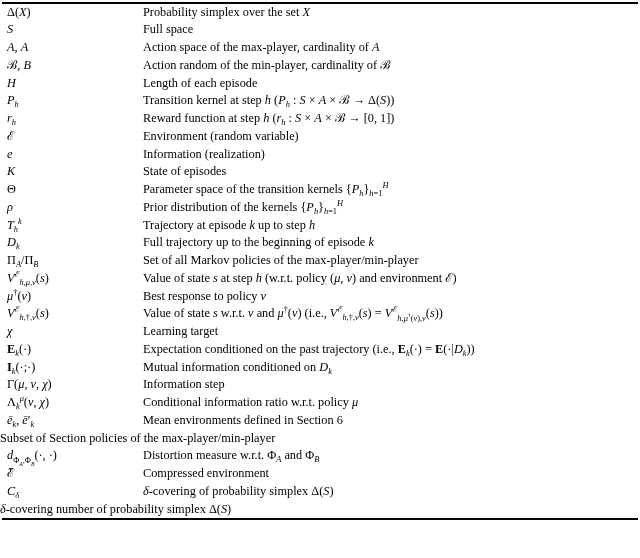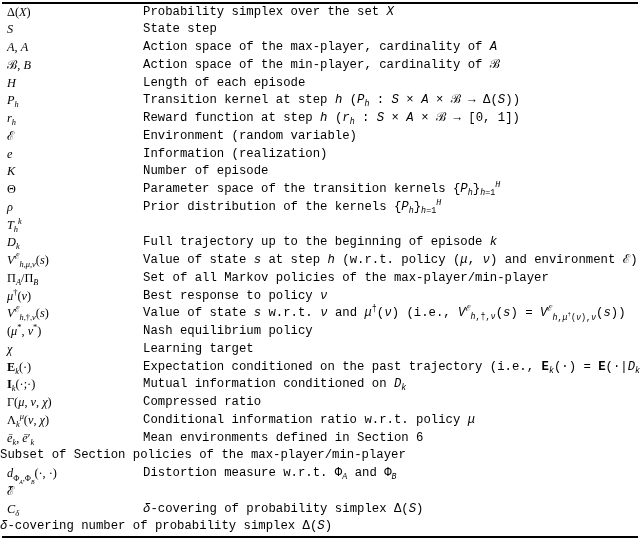--- a/index.html
+++ b/index.html
@@ -36,21 +36,20 @@
     overflow: visible;
   }
   .sym {
     width: 143px;
     padding-left: 7px;
     box-sizing: border-box;
     flex: 0 0 auto;
   }
   .desc {
     flex: 1 1 auto;
-    font-family: Liberation Mono, monospace;
   }
   sub, sup {
     font-size: 68%;
     line-height: 0;
   }
   i.cal {
     font-style: italic;
   }
   .bb {
     font-weight: bold;
@@ -61,29 +60,29 @@
 
 <div class="page">
   <div class="rule rule-top"></div>
   <div class="rows">
       <div class="row">
         <div class="sym">Δ(<i class="cal">X</i>)</div>
         <div class="desc">Probability simplex over the set <i class="cal">X</i></div>
       </div>
       <div class="row">
         <div class="sym"><i class="cal">S</i></div>
-        <div class="desc">State step</div>
+        <div class="desc">Full space</div>
       </div>
       <div class="row">
         <div class="sym"><i class="cal">A</i>, <i>A</i></div>
         <div class="desc">Action space of the max-player, cardinality of <i class="cal">A</i></div>
       </div>
       <div class="row">
         <div class="sym">ℬ, <i>B</i></div>
-        <div class="desc">Action space of the min-player, cardinality of ℬ</div>
+        <div class="desc">Action random of the min-player, cardinality of ℬ</div>
       </div>
       <div class="row">
         <div class="sym"><i>H</i></div>
         <div class="desc">Length of each episode</div>
       </div>
       <div class="row">
         <div class="sym"><i>P</i><sub><i>h</i></sub></div>
         <div class="desc">Transition kernel at step <i>h</i> (<i>P</i><sub><i>h</i></sub> : <i class="cal">S</i> × <i class="cal">A</i> × ℬ → Δ(<i class="cal">S</i>))</div>
       </div>
       <div class="row">
@@ -93,90 +92,88 @@
       <div class="row">
         <div class="sym">ℰ</div>
         <div class="desc">Environment (random variable)</div>
       </div>
       <div class="row">
         <div class="sym"><i>e</i></div>
         <div class="desc">Information (realization)</div>
       </div>
       <div class="row">
         <div class="sym"><i>K</i></div>
-        <div class="desc">Number of episode</div>
+        <div class="desc">State of episodes</div>
       </div>
       <div class="row">
         <div class="sym">Θ</div>
         <div class="desc">Parameter space of the transition kernels {<i>P</i><sub><i>h</i></sub>}<sub><i>h</i>=1</sub><sup><i>H</i></sup></div>
       </div>
       <div class="row">
         <div class="sym"><i>ρ</i></div>
         <div class="desc">Prior distribution of the kernels {<i>P</i><sub><i>h</i></sub>}<sub><i>h</i>=1</sub><sup><i>H</i></sup></div>
       </div>
       <div class="row">
         <div class="sym"><i class="cal">T</i><sub><i>h</i></sub><sup><i>k</i></sup></div>
+        <div class="desc">Trajectory at episode <i>k</i> up to step <i>h</i></div>
       </div>
       <div class="row">
         <div class="sym"><i class="cal">D</i><sub><i>k</i></sub></div>
         <div class="desc">Full trajectory up to the beginning of episode <i>k</i></div>
       </div>
       <div class="row">
+        <div class="sym">Π<sub><i>A</i></sub>/Π<sub><i>B</i></sub></div>
+        <div class="desc">Set of all Markov policies of the max-player/min-player</div>
+      </div>
+      <div class="row">
         <div class="sym"><i>V</i><sup>ℰ</sup><sub><i>h,μ,ν</i></sub>(<i>s</i>)</div>
         <div class="desc">Value of state <i>s</i> at step <i>h</i> (w.r.t. policy (<i>μ</i>, <i>ν</i>) and environment ℰ)</div>
-      </div>
-      <div class="row">
-        <div class="sym">Π<sub><i>A</i></sub>/Π<sub><i>B</i></sub></div>
-        <div class="desc">Set of all Markov policies of the max-player/min-player</div>
       </div>
       <div class="row">
         <div class="sym"><i>μ</i><sup>†</sup>(<i>ν</i>)</div>
         <div class="desc">Best response to policy <i>ν</i></div>
       </div>
       <div class="row">
         <div class="sym"><i>V</i><sup>ℰ</sup><sub><i>h</i>,†,<i>ν</i></sub>(<i>s</i>)</div>
         <div class="desc">Value of state <i>s</i> w.r.t. <i>ν</i> and <i>μ</i><sup>†</sup>(<i>ν</i>) (i.e., <i>V</i><sup>ℰ</sup><sub><i>h</i>,†,<i>ν</i></sub>(<i>s</i>) = <i>V</i><sup>ℰ</sup><sub><i>h</i>,<i>μ</i><sup>†</sup>(<i>ν</i>),<i>ν</i></sub>(<i>s</i>))</div>
-      </div>
-      <div class="row">
-        <div class="sym">(<i>μ</i><sup>*</sup>, <i>ν</i><sup>*</sup>)</div>
-        <div class="desc">Nash equilibrium policy</div>
       </div>
       <div class="row">
         <div class="sym"><i>χ</i></div>
         <div class="desc">Learning target</div>
       </div>
       <div class="row">
         <div class="sym"><span class="bb">E</span><sub><i>k</i></sub>(·)</div>
         <div class="desc">Expectation conditioned on the past trajectory (i.e., <span class="bb">E</span><sub><i>k</i></sub>(·) = <span class="bb">E</span>(·|<i class="cal">D</i><sub><i>k</i></sub>))</div>
       </div>
       <div class="row">
         <div class="sym"><span class="bb">I</span><sub><i>k</i></sub>(·;·)</div>
         <div class="desc">Mutual information conditioned on <i class="cal">D</i><sub><i>k</i></sub></div>
       </div>
       <div class="row">
         <div class="sym">Γ(<i>μ</i>, <i>ν</i>, <i>χ</i>)</div>
-        <div class="desc">Compressed ratio</div>
+        <div class="desc">Information step</div>
       </div>
       <div class="row">
         <div class="sym">Λ<sub><i>k</i></sub><sup><i>μ</i></sup>(<i>ν</i>, <i>χ</i>)</div>
         <div class="desc">Conditional information ratio w.r.t. policy <i>μ</i></div>
       </div>
       <div class="row">
         <div class="sym"><i>ē</i><sub><i>k</i></sub>, <i>ē</i>′<sub><i>k</i></sub></div>
         <div class="desc">Mean environments defined in Section 6</div>
       </div>
       <div class="row">
         <div class="desc">Subset of Section policies of the max-player/min-player</div>
       </div>
       <div class="row">
         <div class="sym"><i>d</i><sub>Φ<sub><i>A</i></sub>,Φ<sub><i>B</i></sub></sub>(·, ·)</div>
         <div class="desc">Distortion measure w.r.t. Φ<sub><i>A</i></sub> and Φ<sub><i>B</i></sub></div>
       </div>
       <div class="row">
         <div class="sym">ℰ̃</div>
+        <div class="desc">Compressed environment</div>
       </div>
       <div class="row">
         <div class="sym"><i class="cal">C</i><sub><i>δ</i></sub></div>
         <div class="desc"><i>δ</i>-covering of probability simplex Δ(<i class="cal">S</i>)</div>
       </div>
       <div class="row">
         <div class="desc"><i>δ</i>-covering number of probability simplex Δ(<i class="cal">S</i>)</div>
       </div>
     </div>
   <div class="rule"></div>

